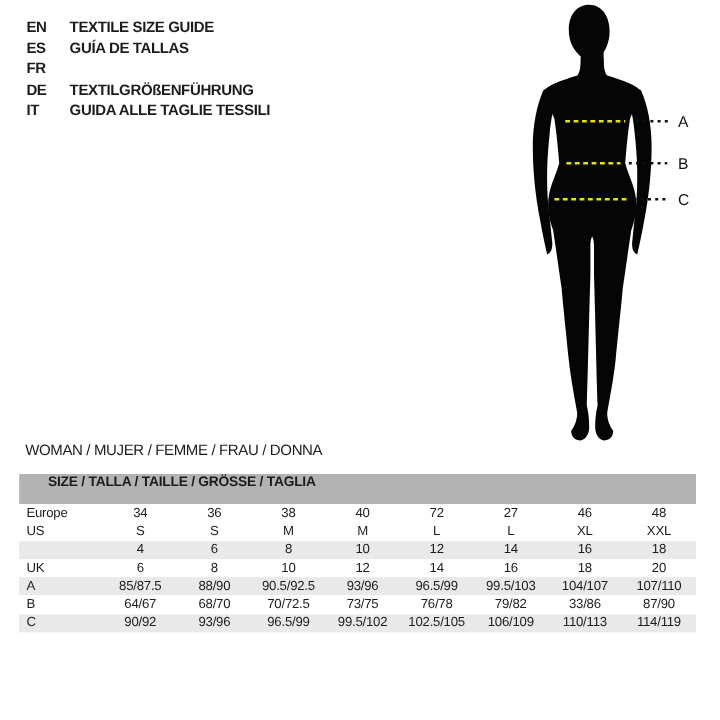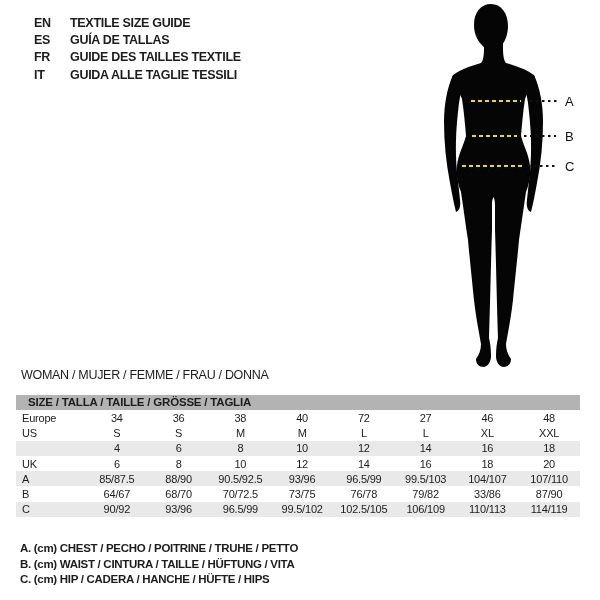--- a/index.html
+++ b/index.html
@@ -1,34 +1,34 @@
 <!DOCTYPE html>
 <html><head>
 <meta charset="utf-8">
 <style>
   html,body{margin:0;padding:0;background:#fff;}
   #stage{
     position:relative;width:600px;height:600px;background:#ffffff;
     font-family:"Liberation Sans",sans-serif;color:#1c1c1c;overflow:hidden;
   }
   
-  .lang-block{position:absolute;left:22px;top:14px;margin-left:12px;}
+  .lang-block{position:absolute;left:22px;top:14px;}
   .lang-line{display:flex;height:17.4px;align-items:center;
     font-weight:bold;font-size:12.5px;letter-spacing:-0.3px;}
   .lang-code{width:36px;flex:0 0 36px;}
   .lang-text{white-space:nowrap;}
   
   #figure-svg{position:absolute;left:400px;top:0;}
   
   .woman-heading{position:absolute;left:21px;top:368px;
     font-weight:normal;font-size:12.5px;letter-spacing:-0.3px;white-space:nowrap;}
   
   .size-table{position:absolute;left:16px;top:395px;width:564px;font-size:11px;}
-  .thead{height:15px;line-height:15px;font-weight:bold;font-size:11.5px;
-    letter-spacing:-0.2px;padding-left:12px;box-sizing:border-box;}
+  .thead{height:25px;line-height:15px;font-weight:bold;font-size:11.5px;
+    letter-spacing:-0.2px;padding-left:24px;box-sizing:border-box;}
   .trow{display:grid;grid-template-columns:70px repeat(8,1fr);
     height:15.3px;align-items:center;}
   .trow .tlabel{text-align:left;padding-left:6px;letter-spacing:-0.2px;}
   .trow .tcell{text-align:center;letter-spacing:-0.2px;}
   
   .legend{position:absolute;left:20px;top:541px;}
   .legend-line{height:15.6px;line-height:15.6px;font-weight:bold;font-size:11.5px;
     letter-spacing:-0.3px;white-space:nowrap;}
 </style>
 </head>
@@ -40,21 +40,24 @@
     <div class="lang-line">
       <span class="lang-code">EN</span>
       <span class="lang-text">TEXTILE SIZE GUIDE</span>
     </div>
     <div class="lang-line">
       <span class="lang-code">ES</span>
       <span class="lang-text">GUÍA DE TALLAS</span>
     </div>
     <div class="lang-line">
       <span class="lang-code">FR</span>
-      <span class="lang-text">GUIDE DES TAILLES TEXTILE</span>
+    </div>
+    <div class="lang-line">
+      <span class="lang-code">DE</span>
+      <span class="lang-text">TEXTILGRÖßENFÜHRUNG</span>
     </div>
     <div class="lang-line">
       <span class="lang-code">IT</span>
       <span class="lang-text">GUIDA ALLE TAGLIE TESSILI</span>
     </div>
   </div>
 
   <svg id="figure-svg" width="200" height="380" viewBox="0 0 200 380">
 
     <path fill="#050505" d="M91,4 C101,4 108,13 108,26 C108,36 104,44 99,48 C96,51 88,51 85,48 C79,43 74,36 74,25 C74,12 81,4 91,4 Z"></path>
@@ -205,19 +208,14 @@
           <div class="tcell">96.5/99</div>
           <div class="tcell">99.5/102</div>
           <div class="tcell">102.5/105</div>
           <div class="tcell">106/109</div>
           <div class="tcell">110/113</div>
           <div class="tcell">114/119</div>
         </div>
       </div>
   </div>
 
-  <div class="legend">
-    <div class="legend-line">A. (cm) CHEST / PECHO / POITRINE / TRUHE / PETTO</div>
-    <div class="legend-line">B. (cm) WAIST / CINTURA / TAILLE / HÜFTUNG / VITA</div>
-    <div class="legend-line">C. (cm) HIP / CADERA / HANCHE / HÜFTE / HIPS</div>
-  </div>
 
 </div>
 
 </body></html>

